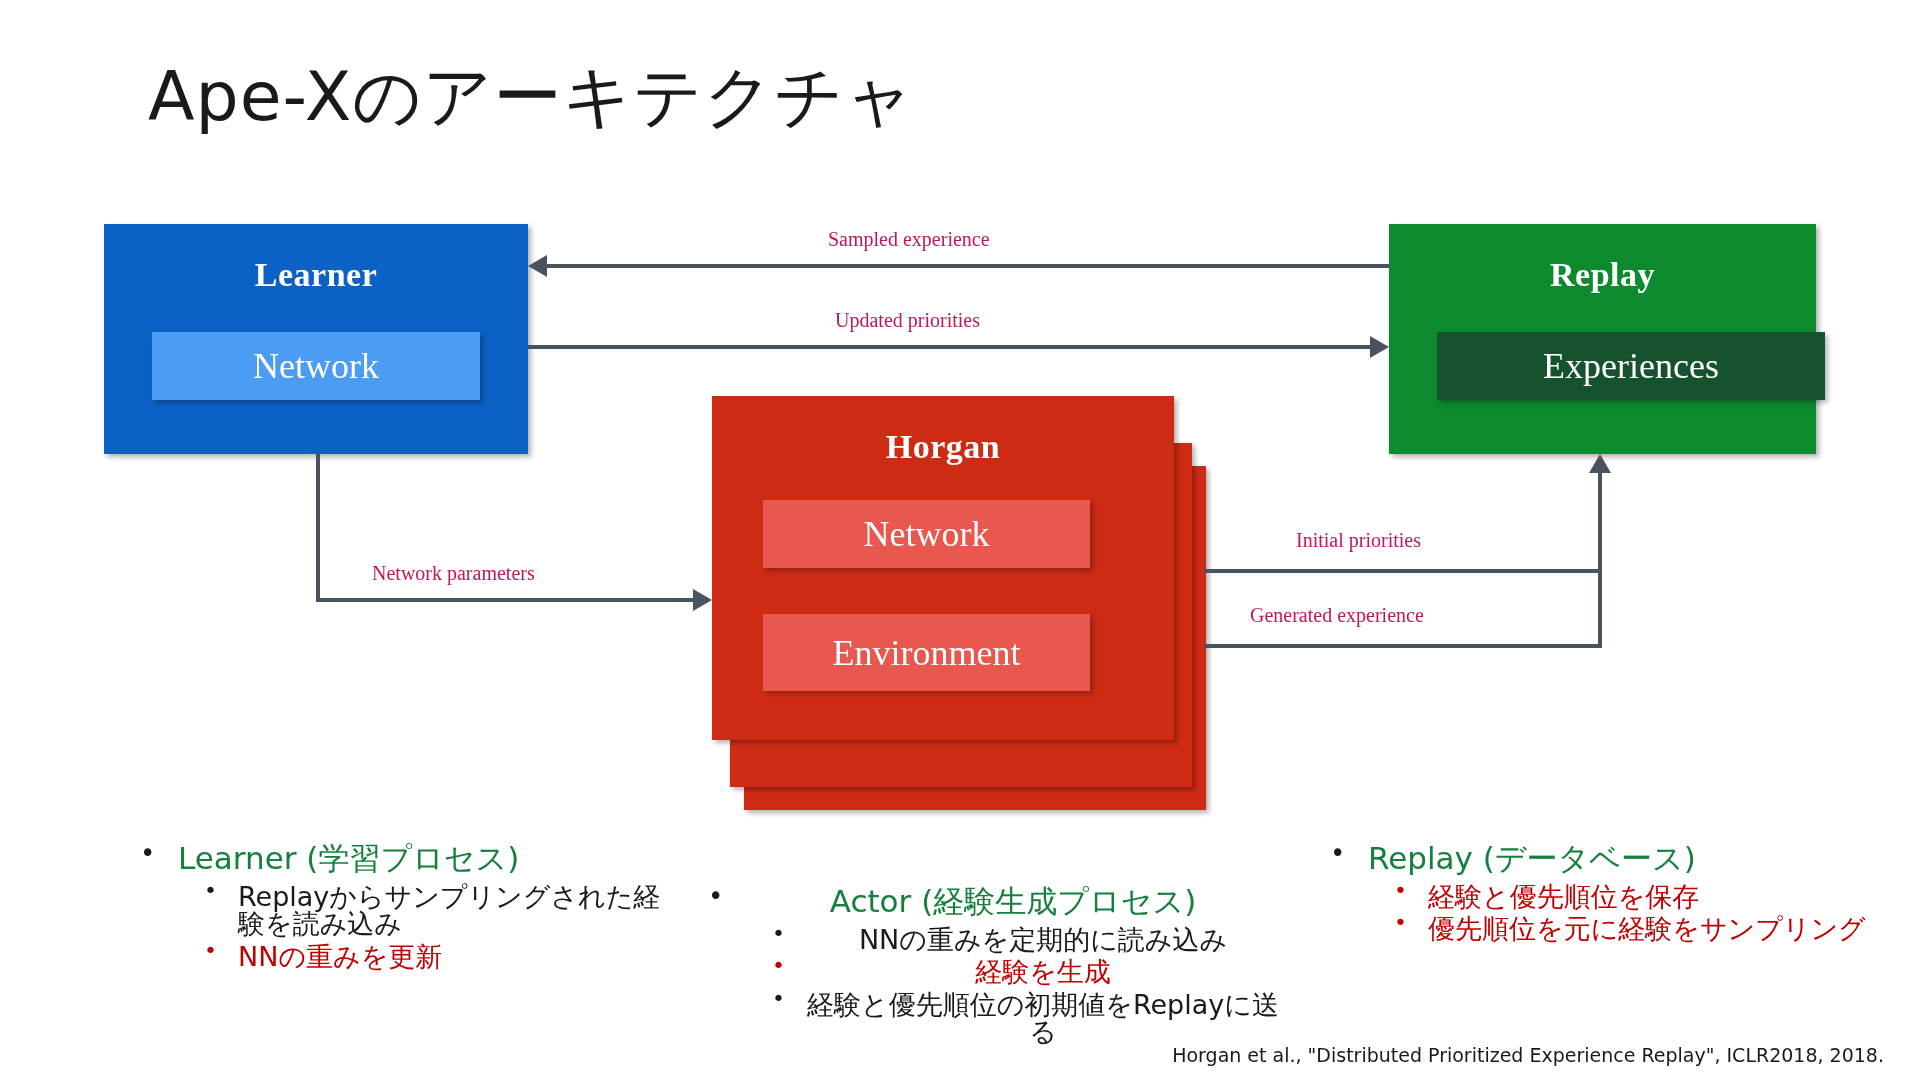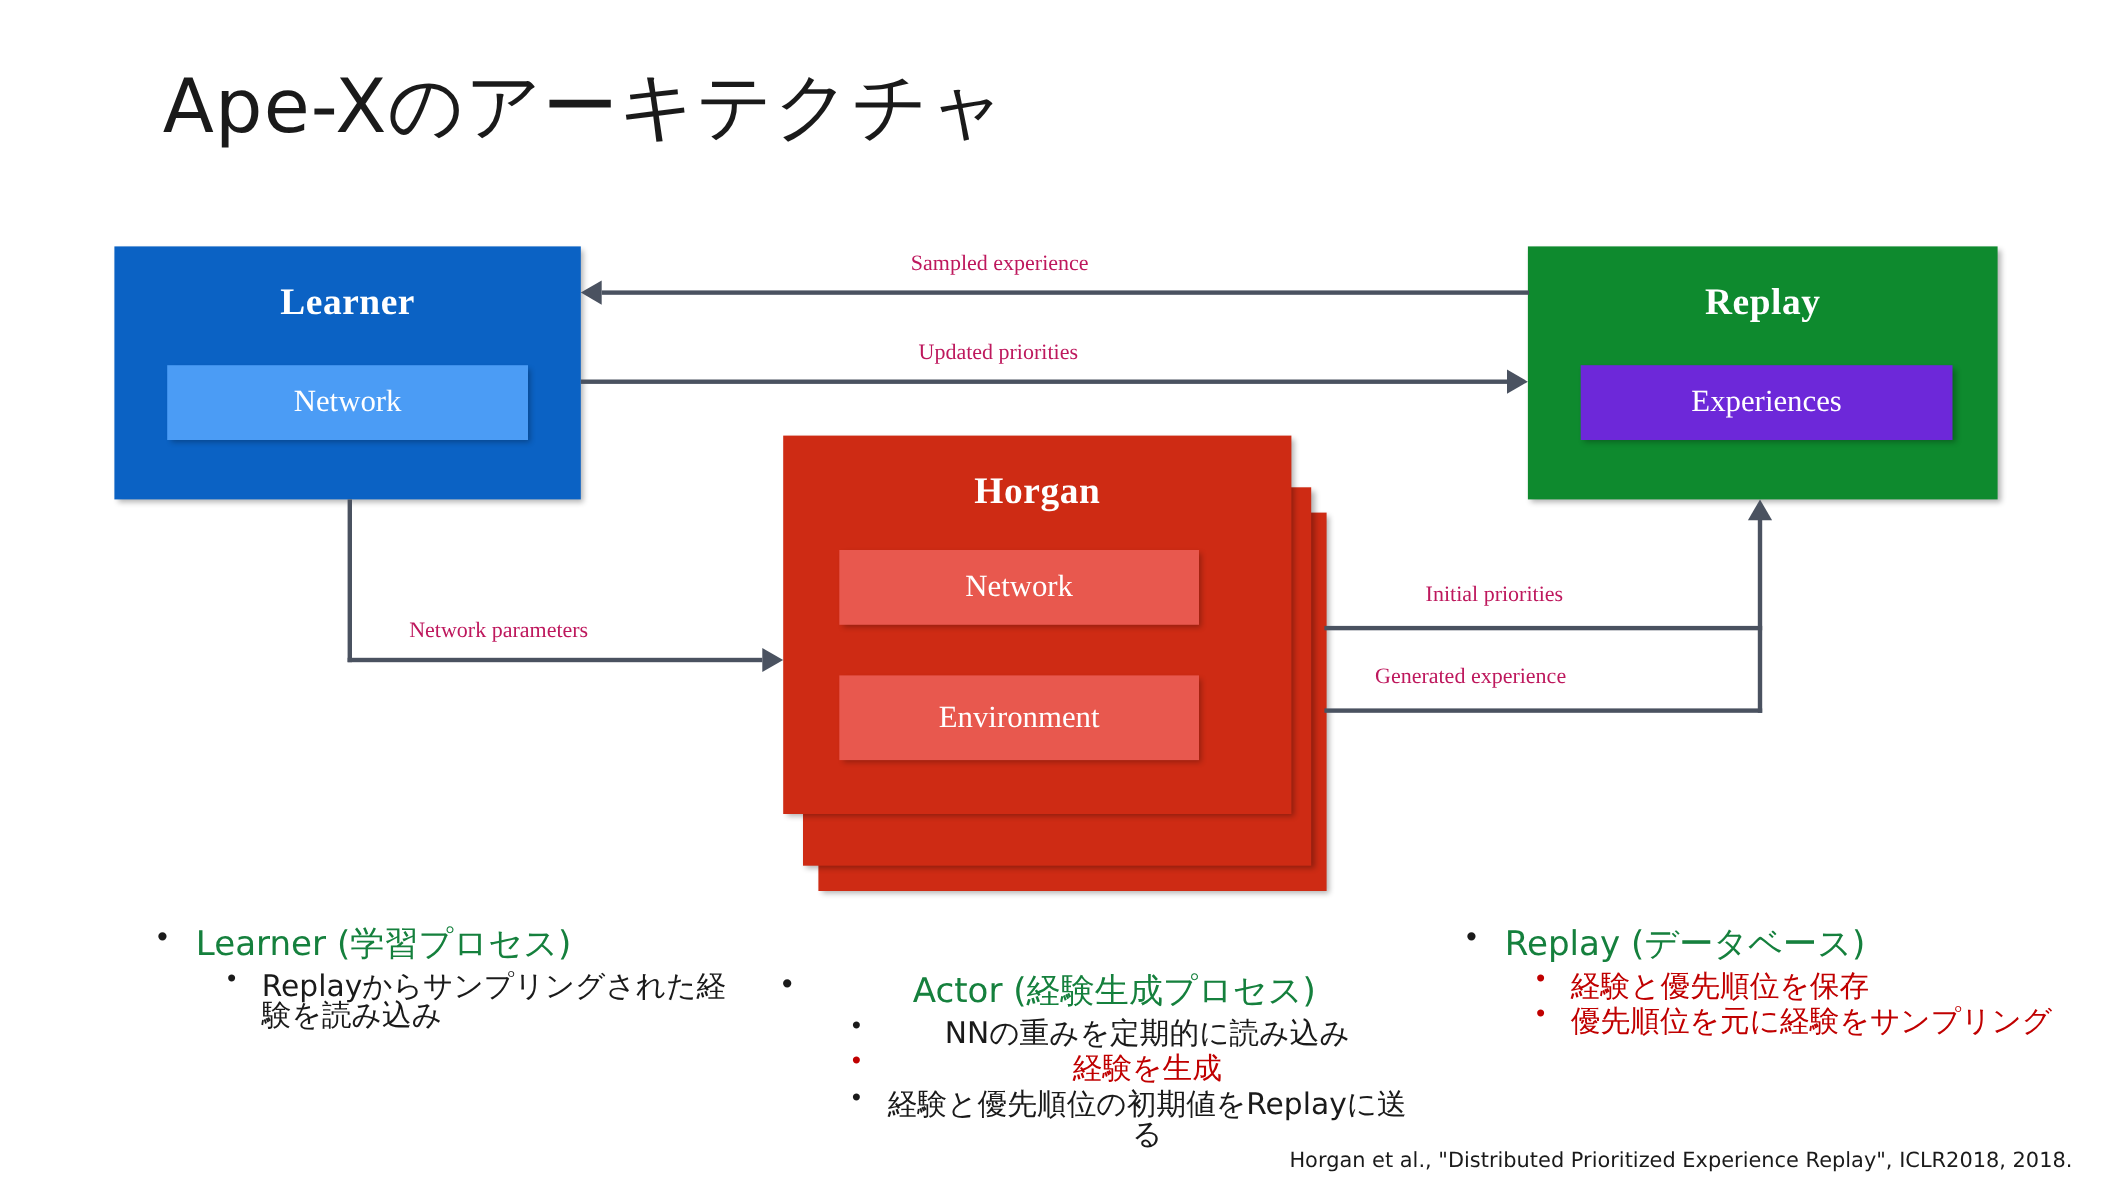--- a/index.html
+++ b/index.html
@@ -53,33 +53,33 @@
   }
   .inner-box {
     position: absolute;
     box-sizing: border-box;
     box-shadow: 3px 3px 5px rgba(0,0,0,0.28);
     display: flex;
     align-items: center;
     justify-content: center;
     color: #ffffff;
     font-family: "Liberation Serif", serif;
-    font-size: 28px;
+    font-size: 36px;
     font-weight: 400;
   }
 
   
   #learner-box { left:104px; top:224px; width:424px; height:230px; background:#0B62C4; }
   #learner-title { top:32px; }
   #learner-network { left:152px; top:332px; width:328px; height:68px; background:#4B9CF5; }
 
   
   #replay-box { left:1389px; top:224px; width:427px; height:230px; background:#0E8A2E; }
   #replay-title { top:32px; }
-  #replay-experiences { left:1437px; top:332px; width:338px; height:68px; background:#6d28d9; }
+  #replay-experiences { left:1437px; top:332px; width:388px; height:68px; background:#14532d; }
 
   
   #actor-card-3 { left:744px; top:466px; width:462px; height:344px; background:#CE2B14; }
   #actor-card-2 { left:730px; top:443px; width:462px; height:344px; background:#CE2B14; }
   #actor-card-1 { left:712px; top:396px; width:462px; height:344px; background:#CE2B14; }
   #actor-title { top:32px; }
   #actor-network { left:763px; top:500px; width:327px; height:68px; background:#E8584E; }
   #actor-environment { left:763px; top:614px; width:327px; height:77px; background:#E8584E; }
 
   
@@ -196,20 +196,21 @@
   <div class="conn-label" style="left:1250px; top:604px;">Generated experience</div>
 
   <div class="conn v-line" style="left:1598px; top:472px; height:176px;"></div>
   <div class="arrow-head arrow-up" style="left:1589px; top:454px;"></div>
 
 </div>
 
 <div class="bullet-col" id="col-learner">
   <div class="b1">Learner (学習プロセス)</div>
   <div class="b2">Replayからサンプリングされた経験を読み込み</div>
+  <div class="b2 red">NNの重みを更新</div>
 </div>
 
 <div class="bullet-col" id="col-actor">
   <div class="b1">Actor (経験生成プロセス)</div>
   <div class="b2">NNの重みを定期的に読み込み</div>
   <div class="b2 red">経験を生成</div>
   <div class="b2">経験と優先順位の初期値をReplayに送る</div>
 </div>
 
 <div class="bullet-col" id="col-replay">

